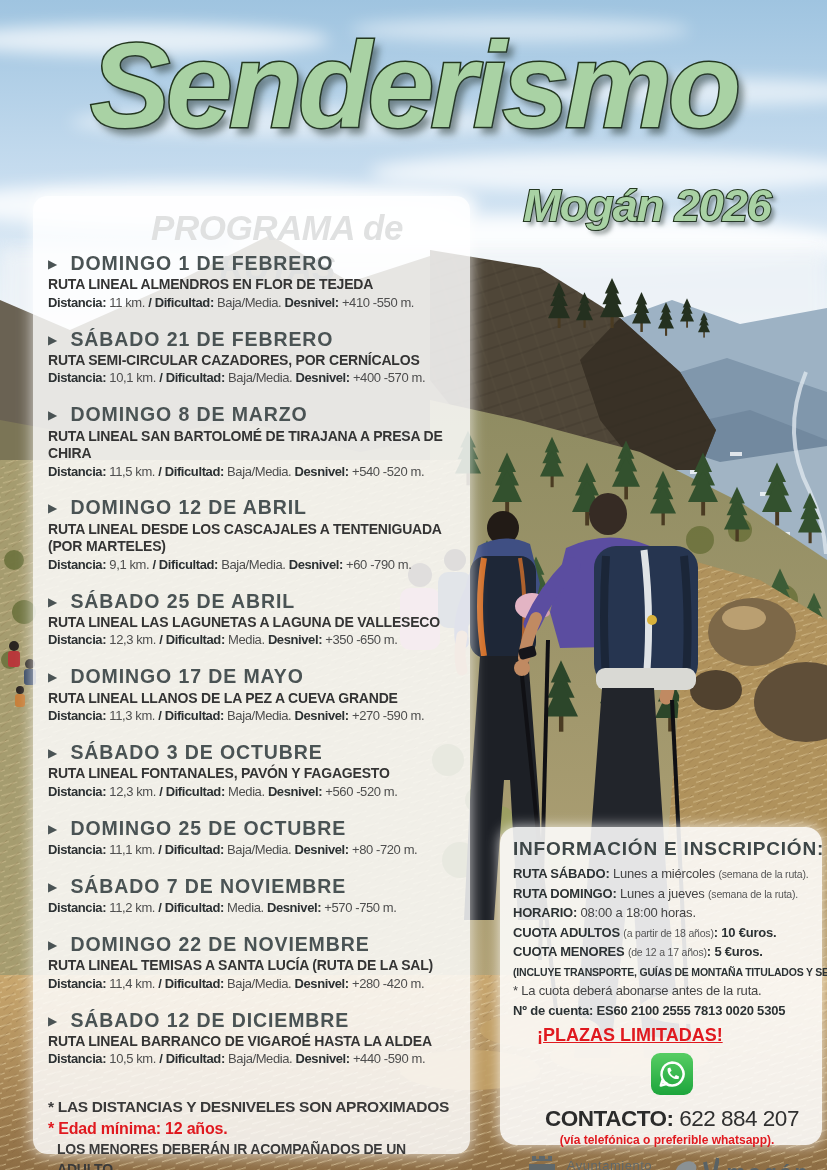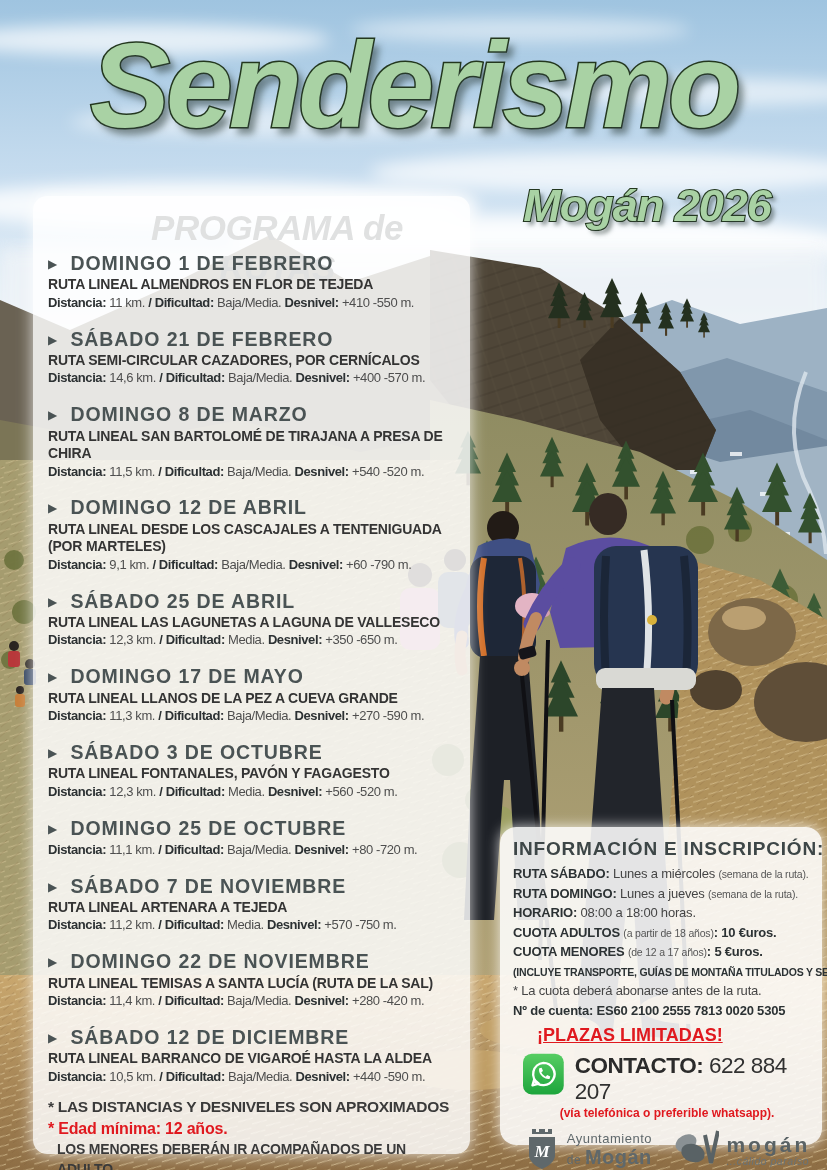--- a/index.html
+++ b/index.html
@@ -35,21 +35,21 @@
   .info-panel{position:absolute;left:500px;top:827px;width:322px;height:318px;box-sizing:border-box;
     background:rgba(255,255,255,.88);border-radius:16px;padding:11px 1px 8px 13px;
     box-shadow:0 0 14px rgba(255,255,255,.8);}
   .info-title{font-weight:bold;font-size:19px;letter-spacing:.8px;color:#3d4647;margin:0 0 4px 0;white-space:nowrap;}
   .i-row{font-size:13px;letter-spacing:-0.2px;line-height:1.5;white-space:nowrap;}
   .s-b{font-weight:bold;color:#2c3234;}
   .s-n{color:#454545;}
   .s-sm{font-size:10.5px;color:#565656;}
   .s-bsm{font-weight:bold;font-size:10.5px;color:#2c3234;letter-spacing:-0.2px;}
   .plazas{font-weight:bold;font-size:18px;color:#e0191f;margin:5px 0 7px 24px;letter-spacing:0;text-decoration:underline;}
-  .contact-row{display:flex;gap:11px;margin-left:10px;}
+  .contact-row{display:flex;align-items:center;gap:11px;margin-left:10px;flex-direction:column;}
   .contact-text{font-size:22.5px;color:#303030;letter-spacing:-0.5px;}
   .contact-text b{color:#2b2b2b;}
   .contact-note{font-weight:bold;font-size:12px;color:#e0191f;text-align:center;margin-top:1px;}
   .logos{display:flex;align-items:center;justify-content:space-around;margin-top:8px;}
   .logo{display:flex;align-items:center;gap:7px;color:#5f686b;}
   .ayto-small{font-size:13px;letter-spacing:.5px;}
   .ayto-big{font-size:20px;font-weight:bold;letter-spacing:.5px;}
   .ayto-de{font-size:12px;font-weight:normal;}
   .mogan-name{font-weight:bold;font-size:21px;letter-spacing:3px;color:#596265;line-height:1;}
   .mogan-tag{font-style:italic;font-size:10.5px;color:#6a7376;letter-spacing:.5px;}
@@ -281,21 +281,21 @@
     <div class="routes" id="routes">
 
     <div class="route">
           <div class="r-date"><span class="arr">▶</span> DOMINGO 1 DE FEBRERO</div>
           <div class="r-title">RUTA LINEAL ALMENDROS EN FLOR DE TEJEDA</div>
           <div class="r-details"><b>Distancia:</b><span> 11 km. </span><b>/ </b><b>Dificultad:</b><span> Baja/Media. </span><b>Desnivel:</b><span> +410 -550 m.</span></div>
         </div>
         <div class="route">
           <div class="r-date"><span class="arr">▶</span> SÁBADO 21 DE FEBRERO</div>
           <div class="r-title">RUTA SEMI-CIRCULAR CAZADORES, POR CERNÍCALOS</div>
-          <div class="r-details"><b>Distancia:</b><span> 14,6 km. </span><b>/ </b><b>Dificultad:</b><span> Baja/Media. </span><b>Desnivel:</b><span> +400 -570 m.</span></div>
+          <div class="r-details"><b>Distancia:</b><span> 10,1 km. </span><b>/ </b><b>Dificultad:</b><span> Baja/Media. </span><b>Desnivel:</b><span> +400 -570 m.</span></div>
         </div>
         <div class="route">
           <div class="r-date"><span class="arr">▶</span> DOMINGO 8 DE MARZO</div>
           <div class="r-title">RUTA LINEAL SAN BARTOLOMÉ DE TIRAJANA A PRESA DE CHIRA</div>
           <div class="r-details"><b>Distancia:</b><span> 11,5 km. </span><b>/ </b><b>Dificultad:</b><span> Baja/Media. </span><b>Desnivel:</b><span> +540 -520 m.</span></div>
         </div>
         <div class="route">
           <div class="r-date"><span class="arr">▶</span> DOMINGO 12 DE ABRIL</div>
           <div class="r-title">RUTA LINEAL DESDE LOS CASCAJALES A TENTENIGUADA (POR MARTELES)</div>
           <div class="r-details"><b>Distancia:</b><span> 9,1 km. </span><b>/ </b><b>Dificultad:</b><span> Baja/Media. </span><b>Desnivel:</b><span> +60 -790 m.</span></div>
@@ -314,21 +314,20 @@
           <div class="r-date"><span class="arr">▶</span> SÁBADO 3 DE OCTUBRE</div>
           <div class="r-title">RUTA LINEAL FONTANALES, PAVÓN Y FAGAGESTO</div>
           <div class="r-details"><b>Distancia:</b><span> 12,3 km. </span><b>/ </b><b>Dificultad:</b><span> Media. </span><b>Desnivel:</b><span> +560 -520 m.</span></div>
         </div>
         <div class="route">
           <div class="r-date"><span class="arr">▶</span> DOMINGO 25 DE OCTUBRE</div>
           <div class="r-details"><b>Distancia:</b><span> 11,1 km. </span><b>/ </b><b>Dificultad:</b><span> Baja/Media. </span><b>Desnivel:</b><span> +80 -720 m.</span></div>
         </div>
         <div class="route">
           <div class="r-date"><span class="arr">▶</span> SÁBADO 7 DE NOVIEMBRE</div>
-          <div class="r-title">RUTA LINEAL ARTENARA A TEJEDA</div>
           <div class="r-details"><b>Distancia:</b><span> 11,2 km. </span><b>/ </b><b>Dificultad:</b><span> Media. </span><b>Desnivel:</b><span> +570 -750 m.</span></div>
         </div>
         <div class="route">
           <div class="r-date"><span class="arr">▶</span> DOMINGO 22 DE NOVIEMBRE</div>
           <div class="r-title">RUTA LINEAL TEMISAS A SANTA LUCÍA (RUTA DE LA SAL)</div>
           <div class="r-details"><b>Distancia:</b><span> 11,4 km. </span><b>/ </b><b>Dificultad:</b><span> Baja/Media. </span><b>Desnivel:</b><span> +280 -420 m.</span></div>
         </div>
         <div class="route">
           <div class="r-date"><span class="arr">▶</span> SÁBADO 12 DE DICIEMBRE</div>
           <div class="r-title">RUTA LINEAL BARRANCO DE VIGAROÉ HASTA LA ALDEA</div>

